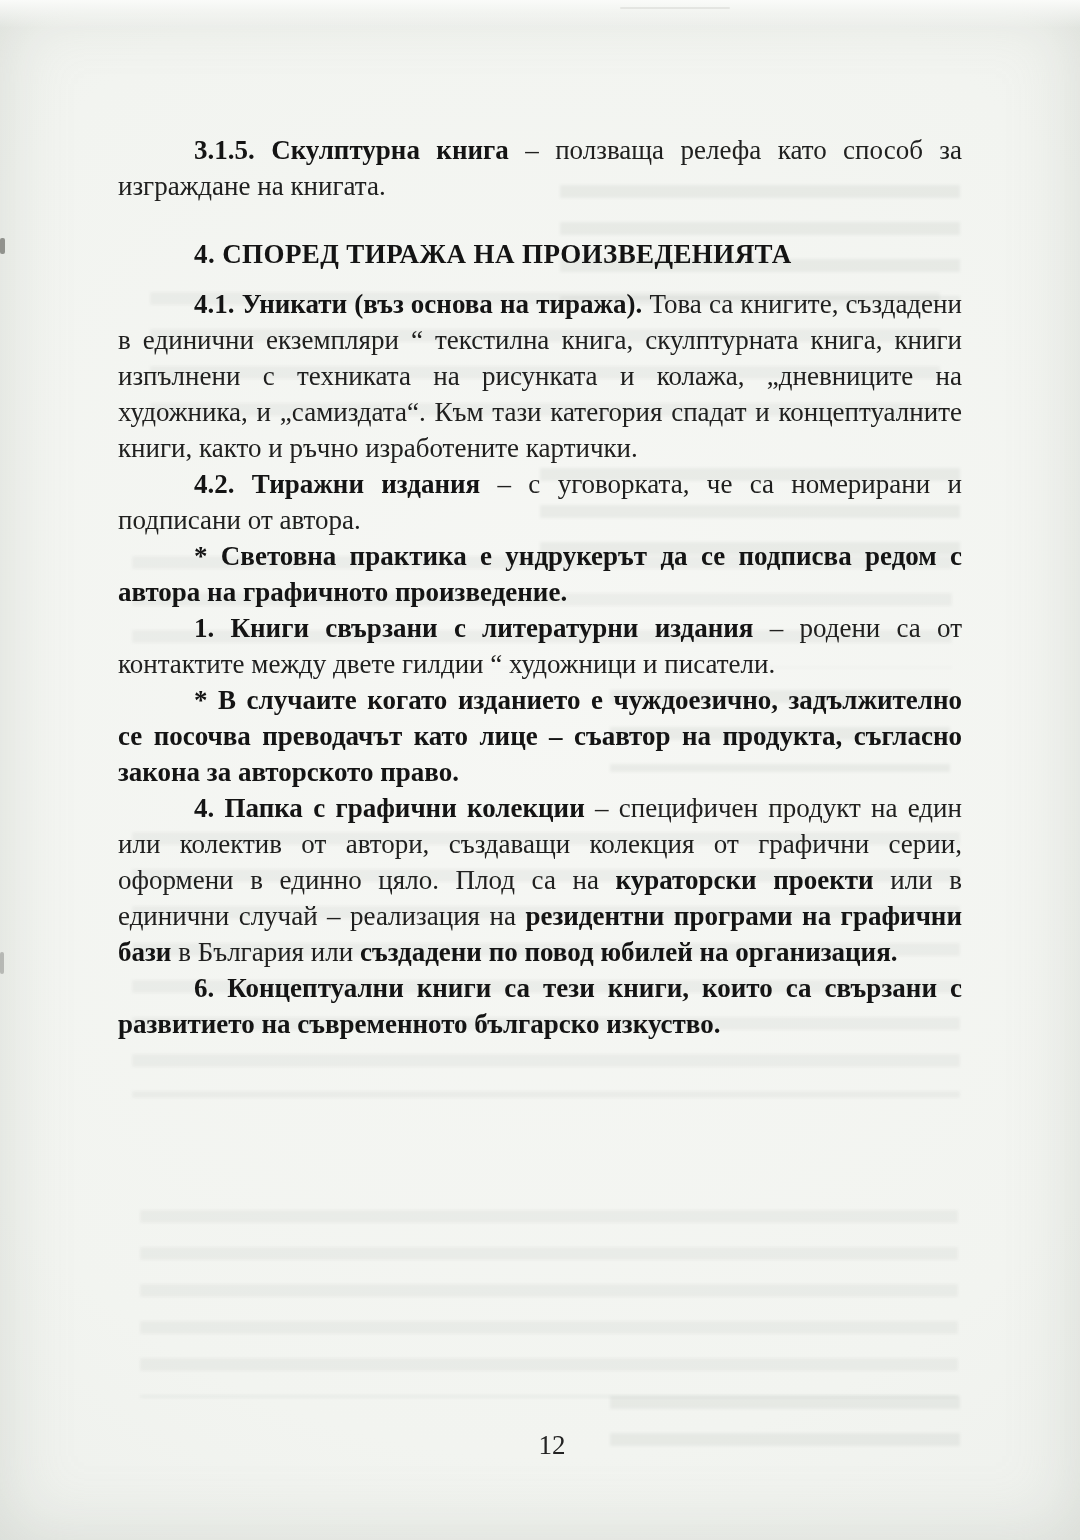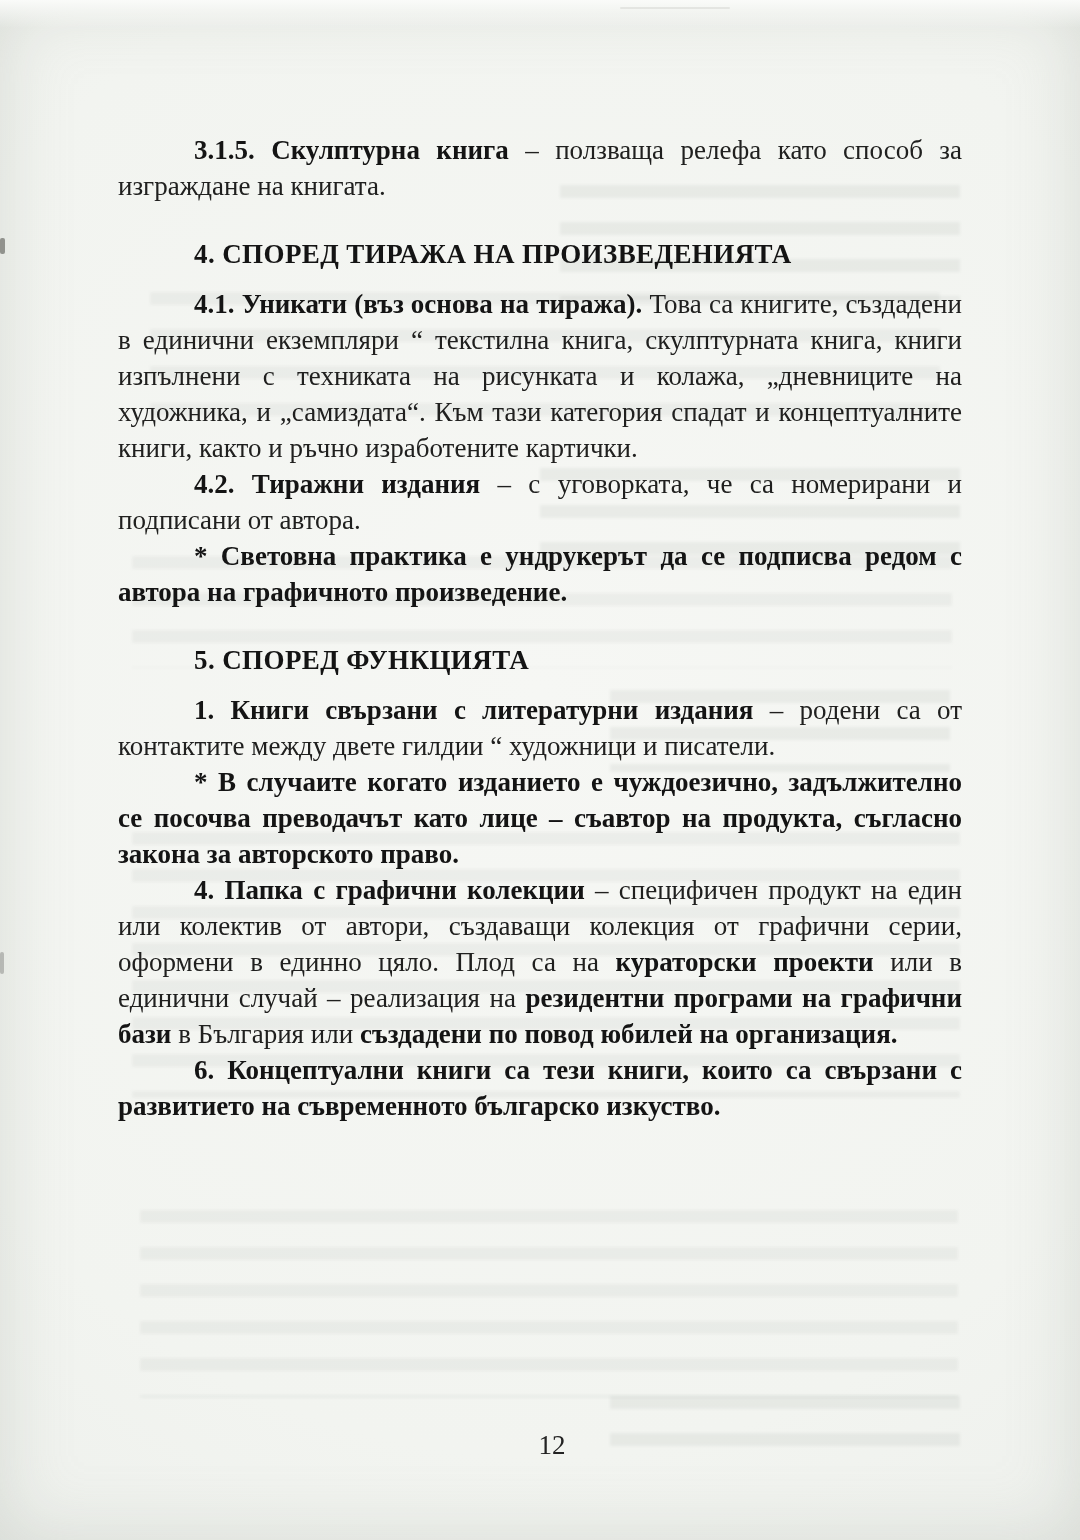--- a/index.html
+++ b/index.html
@@ -92,21 +92,20 @@
     <p class="para"><strong>3.1.5. Скулптурна книга</strong><span> – ползваща релефа като способ за изграждане на книгата.</span></p>
 
     <p class="heading">4. СПОРЕД ТИРАЖА НА ПРОИЗВЕДЕНИЯТА</p>
 
     <p class="para"><strong>4.1. Уникати (въз основа на тиража).</strong><span> Това са книгите, създадени в единични екземпляри “ текстилна книга, скулптурната книга, книги изпълнени с техниката на рисунката и колажа, „дневниците на художника, и „самиздата“. Към тази категория спадат и концептуалните книги, както и ръчно изработените картички.</span></p>
 
     <p class="para"><strong>4.2. Тиражни издания</strong><span> – с уговорката, че са номерирани и подписани от автора.</span></p>
 
     <p class="para note"><strong>*   Световна практика е ундрукерът да се подписва редом с автора на графичното произведение.</strong></p>
 
-    <p class="heading">5. СПОРЕД ФУНКЦИЯТА</p>
 
     <p class="para"><strong>1. Книги свързани с литературни издания</strong><span> – родени са от контактите между двете гилдии “ художници и писатели.</span></p>
 
     <p class="para note"><strong>* В случаите когато изданието е чуждоезично, задължително се посочва преводачът като лице – съавтор на продукта, съгласно закона за авторското право.</strong></p>
 
 
 
     <p class="para"><strong>4. Папка с графични колекции</strong><span> – специфичен продукт на един или колектив от автори, създаващи колекция от графични серии, оформени в единно цяло. Плод са на </span><strong>кураторски проекти</strong><span> или в единични случай – реализация на </span><strong>резидентни програми на графични бази</strong><span> в България или </span><strong>създадени по повод юбилей на организация.</strong></p>
 
     <p class="para"><strong>6. Концептуални книги са тези книги, които са свързани с развитието на съвременното българско изкуство.</strong></p>

